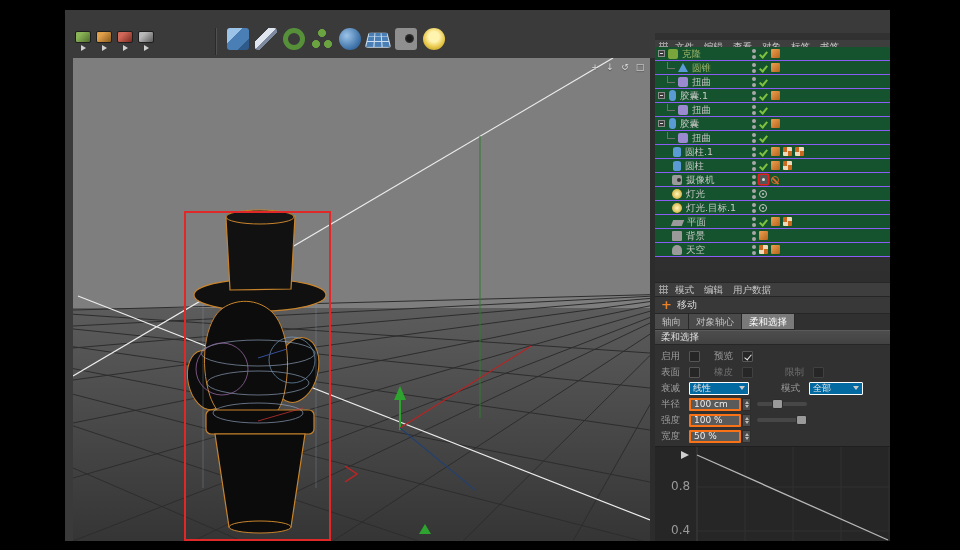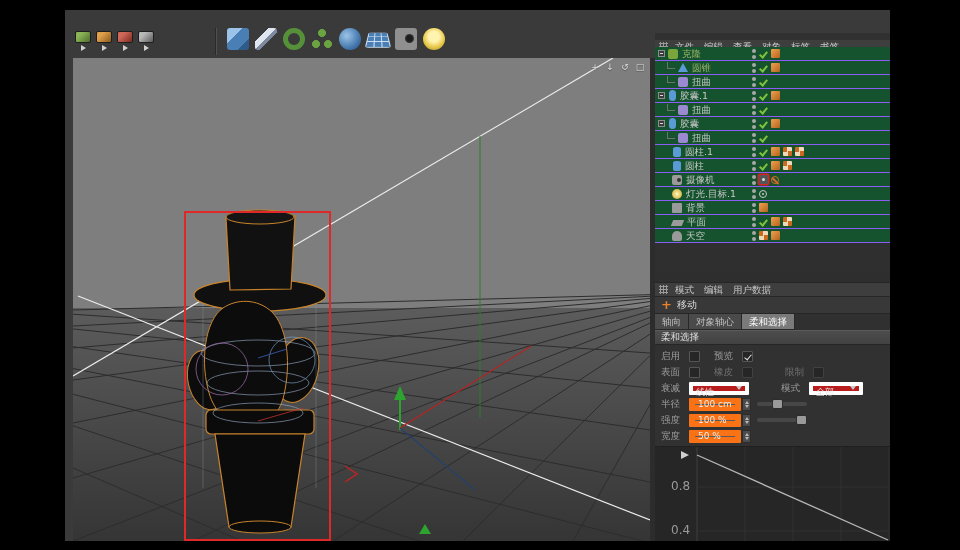--- a/index.html
+++ b/index.html
@@ -95,24 +95,24 @@
   .am-section .stitle{font-size:9.5px;color:#e0e0e0}
   .am-fields{position:absolute;left:0;top:315px;width:235px}
   .af-row{height:16px;display:flex;align-items:center;padding-left:6px}
   .af-label{width:28px;font-size:9.5px;color:#9c9c9c;flex:none}
   .af-label.dim{color:#6f6f6f}
   .cb{width:11px;height:11px;background:#262626;border:1px solid #555;border-radius:1px;position:relative;flex:none}
   .cb.checked::after{content:"";position:absolute;left:3px;top:1px;width:3px;height:6px;border:solid #e8e8e8;border-width:0 1.5px 1.5px 0;transform:rotate(40deg)}
   .cb.dim{border-color:#404040}
   .col2{margin-left:14px}
   .col3{margin-left:32px}
-  .dd{height:13px;background:#b91c1c;border:4px solid #ffffff;border-radius:1px;display:flex;justify-content:space-between;padding:0 3px;flex:none}
+  .dd{height:13px;background:#0369a1;border:1px solid #ffffff;border-radius:1px;display:flex;align-items:center;justify-content:space-between;padding:0 3px;flex:none}
   .dd-val{font-size:9px;color:#e4e4e4;line-height:12px}
   .dd-arrow{width:0;height:0;border-left:3.5px solid transparent;border-right:3.5px solid transparent;border-top:4px solid #c8c8c8;margin-left:4px}
-  .nf{height:13px;background:#5a5a5a;border:6px solid #f97316;border-radius:1px;display:flex;align-items:center;padding:0 3px;flex:none}
+  .nf{height:13px;background:#5a5a5a;border:2px solid #f97316;border-radius:1px;display:flex;align-items:center;padding:0 3px;flex:none}
   .nf span{font-size:9px;color:#ececec;line-height:12px;white-space:nowrap}
   .stepper{width:9px;height:13px;background:#4c4c4c;border:1px solid #2c2c2c;margin-left:1px;position:relative;flex:none}
   .stepper::before{content:"";position:absolute;left:1.5px;top:2px;border-left:2.5px solid transparent;border-right:2.5px solid transparent;border-bottom:3.5px solid #bbb}
   .stepper::after{content:"";position:absolute;left:1.5px;bottom:2px;border-left:2.5px solid transparent;border-right:2.5px solid transparent;border-top:3.5px solid #bbb}
   .slider{width:50px;height:4px;background:#474747;border-radius:2px;margin-left:6px;position:relative;flex:none}
   .knob{position:absolute;top:-3px;width:11px;height:10px;background:#9a9a9a;border:1px solid #2c2c2c;border-radius:2px}
   .am-curve{position:absolute;left:0;top:413px;width:235px;height:95px;background:#262626;border-top:1px solid #1f1f1f}
   .tick{position:absolute;font-size:12px;color:#9a9a9a}
   .t08{left:16px;top:32px}
   .t04{left:16px;top:76px}
@@ -344,44 +344,53 @@
         <span class="olabel">摄像机</span>
         <span class="row-right">
             <span class="vdots"></span>
             <span class="tag tag-cam redwrap"></span>
             <span class="tag tag-slash"></span>
           </span>
       </div>
       <div class="om-row">
         <span class="indent"></span>
         <span class="oi oi-light"></span>
+        <span class="olabel">灯光</span>
+        <span class="row-right">
+            <span class="vdots"></span>
+            <span class="tag tag-target"></span>
+          </span>
+      </div>
+      <div class="om-row">
+        <span class="indent"></span>
+        <span class="oi oi-light"></span>
         <span class="olabel">灯光.目标.1</span>
         <span class="row-right">
             <span class="vdots"></span>
             <span class="tag tag-target"></span>
+          </span>
+      </div>
+      <div class="om-row">
+        <span class="indent"></span>
+        <span class="oi oi-planeobj"></span>
+        <span class="olabel">平面</span>
+        <span class="row-right">
+            <span class="vdots"></span>
+            <span class="check"></span>
+            <span class="tag tag-phong"></span>
+            <span class="tag tag-checker"></span>
           </span>
       </div>
       <div class="om-row">
         <span class="indent"></span>
         <span class="oi oi-bg"></span>
         <span class="olabel">背景</span>
         <span class="row-right">
             <span class="vdots"></span>
             <span class="tag tag-phong"></span>
-          </span>
-      </div>
-      <div class="om-row">
-        <span class="indent"></span>
-        <span class="oi oi-planeobj"></span>
-        <span class="olabel">平面</span>
-        <span class="row-right">
-            <span class="vdots"></span>
-            <span class="check"></span>
-            <span class="tag tag-phong"></span>
-            <span class="tag tag-checker"></span>
           </span>
       </div>
       <div class="om-row">
         <span class="indent"></span>
         <span class="oi oi-sky"></span>
         <span class="olabel">天空</span>
         <span class="row-right">
             <span class="vdots"></span>
             <span class="tag tag-checker"></span>
             <span class="tag tag-phong"></span>

